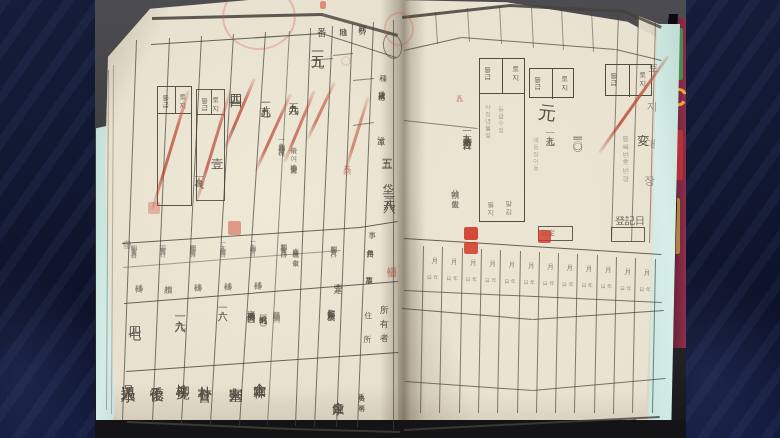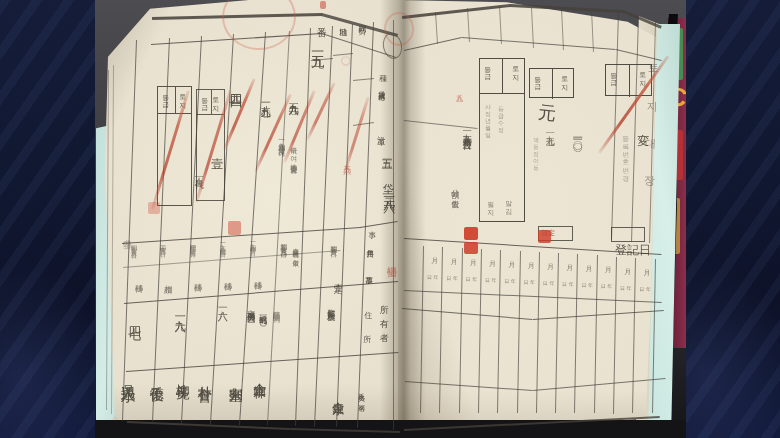--- a/index.html
+++ b/index.html
@@ -277,21 +277,21 @@
       <span class="vt" style="left: 161px; top: 89px; font-size: 7px; color: rgb(58, 54, 44); opacity: 0.8;">등급</span>
       <span class="vt" style="left: 211px; top: 92px; font-size: 7px; color: rgb(58, 54, 44); opacity: 0.8;">토지</span>
       <span class="vt" style="left: 200px; top: 92px; font-size: 7px; color: rgb(58, 54, 44); opacity: 0.8;">등급</span>
       <span class="vt" style="left: 511px; top: 61px; font-size: 7px; color: rgb(58, 54, 44); opacity: 0.8;">토지</span>
       <span class="vt" style="left: 483px; top: 61px; font-size: 7px; color: rgb(58, 54, 44); opacity: 0.8;">등급</span>
       <span class="vt" style="left: 560px; top: 71px; font-size: 7px; color: rgb(58, 54, 44); opacity: 0.8;">토지</span>
       <span class="vt" style="left: 533px; top: 71px; font-size: 7px; color: rgb(58, 54, 44); opacity: 0.8;">등급</span>
       <span class="vt" style="left: 638px; top: 67px; font-size: 7px; color: rgb(58, 54, 44); opacity: 0.8;">토지</span>
       <span class="vt" style="left: 609px; top: 67px; font-size: 7px; color: rgb(58, 54, 44); opacity: 0.8;">등급</span>
       <span class="ht" style="left: 542px; top: 229px; font-size: 6.5px; color: rgb(58, 54, 44); opacity: 0.8;">設定</span>
-      <span class="ht" style="left: 615px; top: 242px; font-size: 12px; color: rgb(58, 54, 44); opacity: 0.8;">登記日</span>
+      <span class="ht" style="left: 615px; top: 214px; font-size: 10px; color: rgb(58, 54, 44); opacity: 0.8;">登記日</span>
       <div class="rslash" style="left: 151px; top: 209px; width: 124.326px; height: 3px; opacity: 0.75; transform: rotate(-1.27703rad);"></div>
       <div class="rslash" style="left: 195px; top: 202px; width: 117.047px; height: 3px; opacity: 0.7; transform: rotate(-1.27607rad);"></div>
       <div class="rslash" style="left: 223px; top: 149px; width: 77.0779px; height: 2.5px; opacity: 0.75; transform: rotate(-1.17102rad);"></div>
       <div class="rslash" style="left: 254px; top: 171px; width: 84.5813px; height: 2.5px; opacity: 0.7; transform: rotate(-1.14417rad);"></div>
       <div class="rslash" style="left: 283px; top: 162px; width: 78px; height: 2.5px; opacity: 0.65; transform: rotate(-1.17601rad);"></div>
       <div class="rslash" style="left: 306px; top: 139px; width: 63.0714px; height: 2.5px; opacity: 0.6; transform: rotate(-1.12842rad);"></div>
       <div class="rslash" style="left: 344px; top: 170px; width: 77.4919px; height: 2.5px; opacity: 0.55; transform: rotate(-1.26945rad);"></div>
       <div class="rslash" style="left: 598px; top: 152px; width: 119.038px; height: 3px; opacity: 0.8; transform: rotate(-0.9525rad);"></div>
       <div class="seal" style="left: 464px; top: 227px; width: 14px; height: 13px; opacity: 0.9;"></div>
       <div class="seal" style="left: 464px; top: 242px; width: 14px; height: 12px; opacity: 0.85;"></div>

